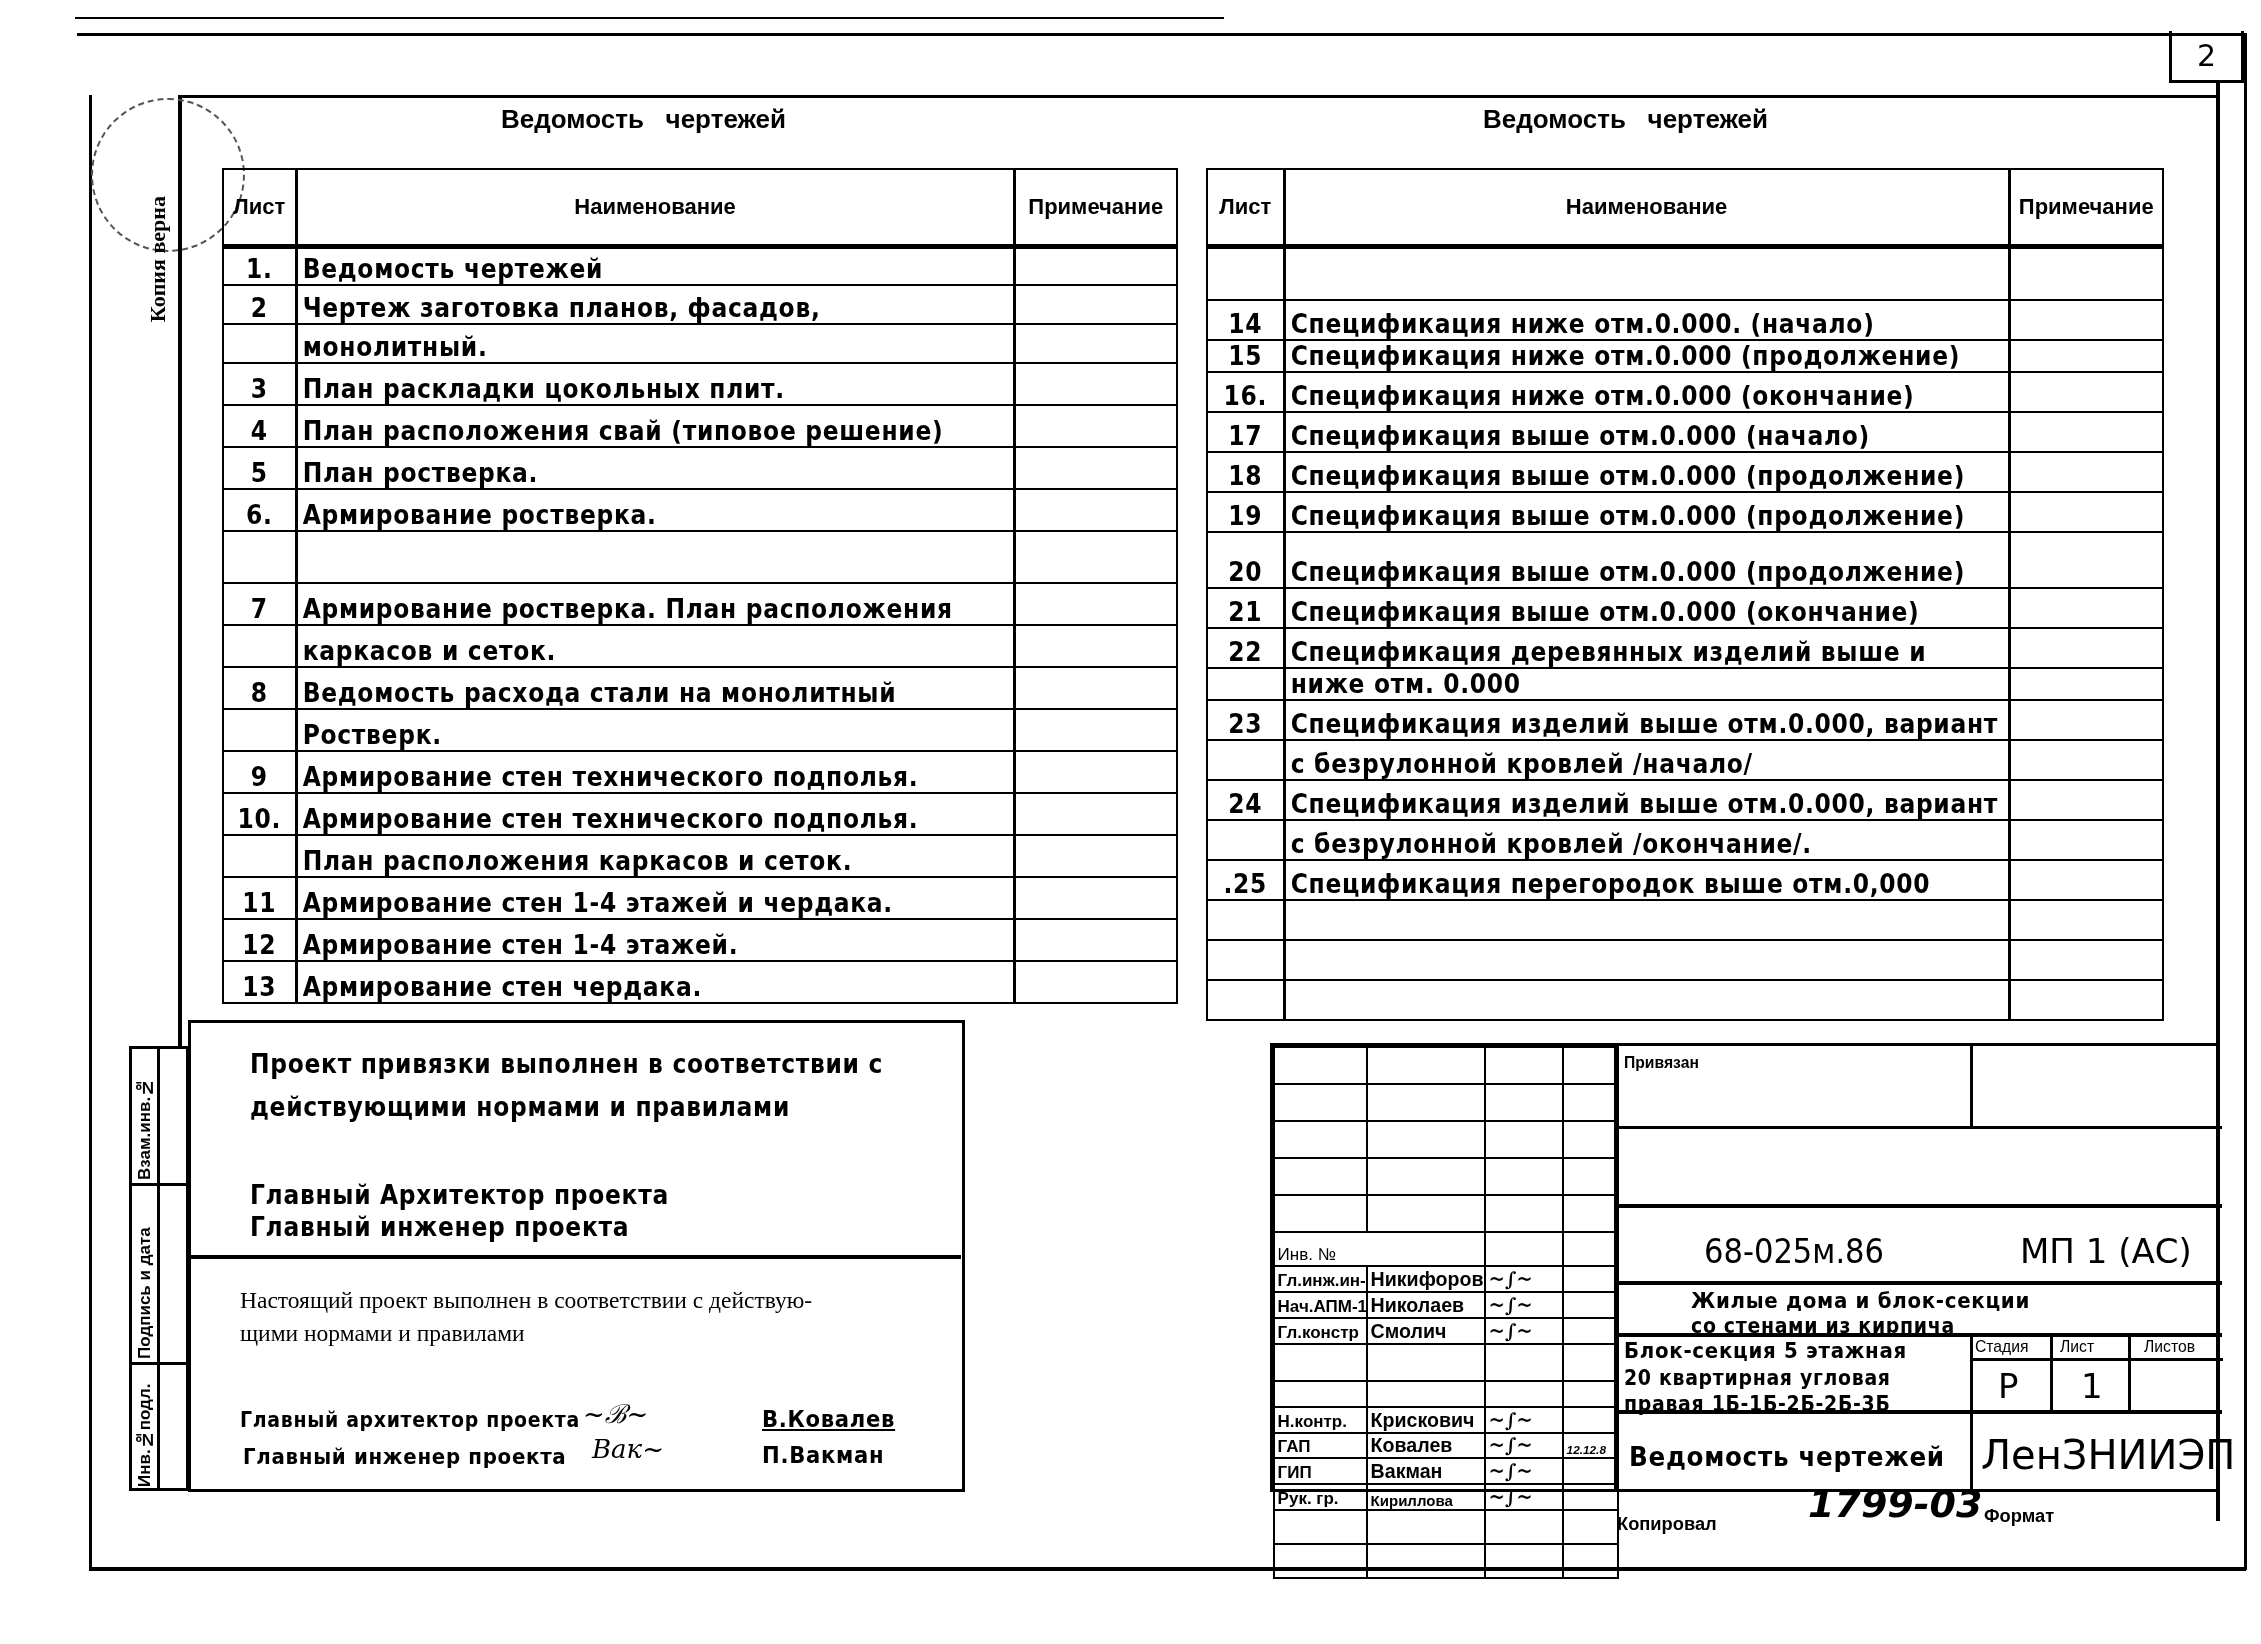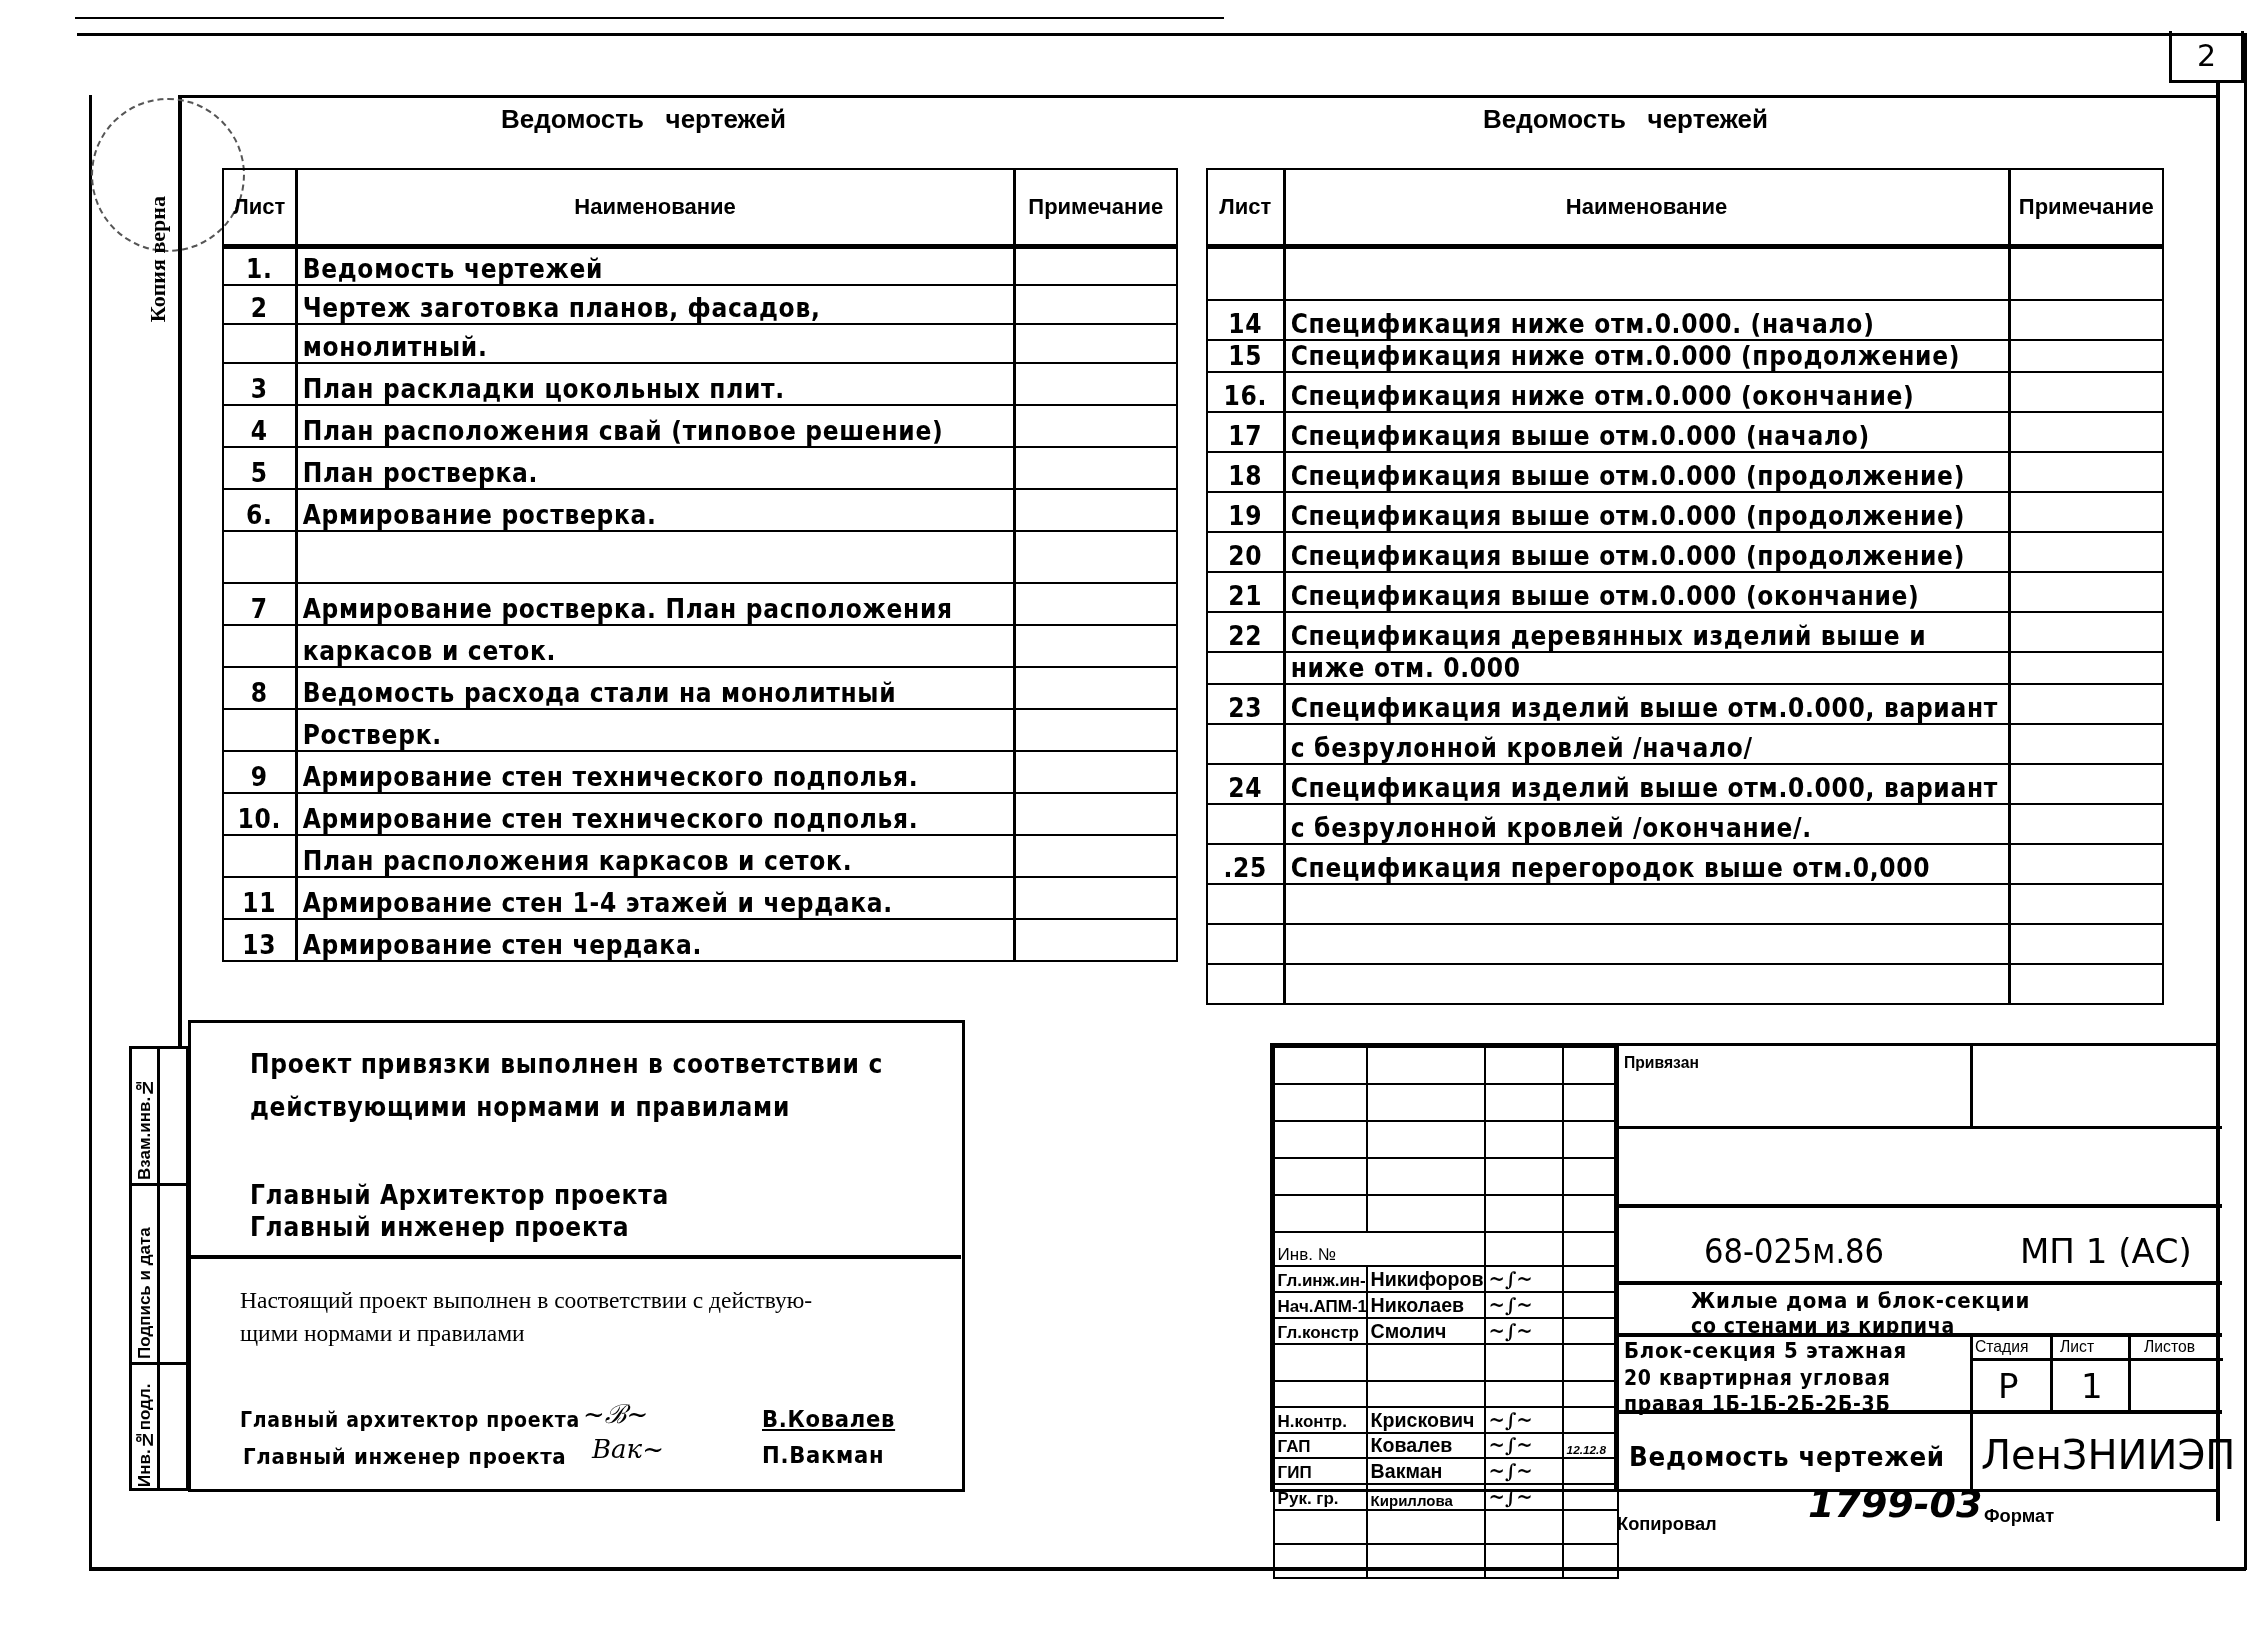--- a/index.html
+++ b/index.html
@@ -132,20 +132,25 @@
         <td class="num hand"></td>
         <td class="txt hand">План расположения каркасов и сеток.</td>
         <td class="note"></td>
       </tr>
       <tr style="height: 42px;">
         <td class="num hand">11</td>
         <td class="txt hand">Армирование стен 1-4 этажей и чердака.</td>
         <td class="note"></td>
       </tr>
       <tr style="height: 42px;">
+        <td class="num hand">12</td>
+        <td class="txt hand">Армирование стен 1-4 этажей.</td>
+        <td class="note"></td>
+      </tr>
+      <tr style="height: 42px;">
         <td class="num hand">13</td>
         <td class="txt hand">Армирование стен чердака.</td>
         <td class="note"></td>
       </tr>
     </tbody>
 </table>
 
 <div class="abs print" style="left:1483px;top:104px;font-size:26px;white-space:pre;">Ведомость   чертежей</div>
 
 <table class="sheet" style="left:1206px;top:168px;width:956px;">
@@ -190,21 +195,21 @@
       <tr style="height: 40px;">
         <td class="num hand">18</td>
         <td class="txt hand">Спецификация выше отм.0.000 (продолжение)</td>
         <td class="note"></td>
       </tr>
       <tr style="height: 40px;">
         <td class="num hand">19</td>
         <td class="txt hand">Спецификация выше отм.0.000 (продолжение)</td>
         <td class="note"></td>
       </tr>
-      <tr style="height: 40px;">
+      <tr style="height: 56px;">
         <td class="num hand">20</td>
         <td class="txt hand">Спецификация выше отм.0.000 (продолжение)</td>
         <td class="note"></td>
       </tr>
       <tr style="height: 40px;">
         <td class="num hand">21</td>
         <td class="txt hand">Спецификация выше отм.0.000 (окончание)</td>
         <td class="note"></td>
       </tr>
       <tr style="height: 40px;">

